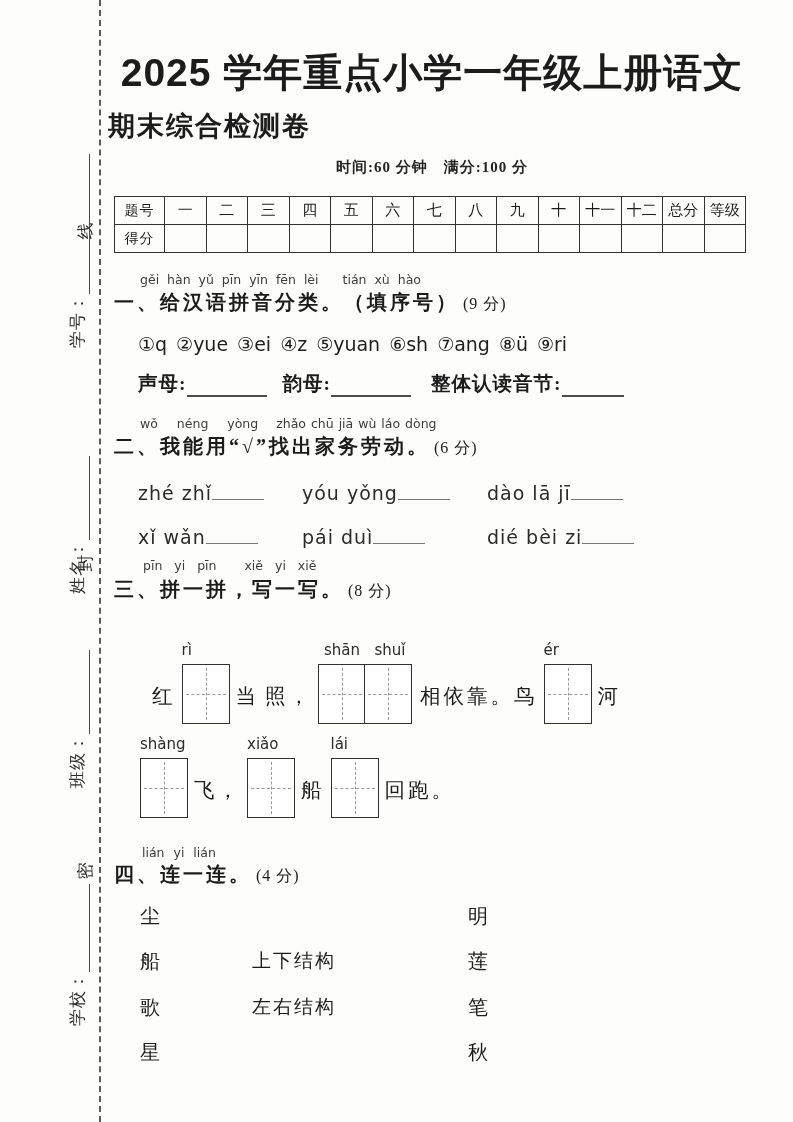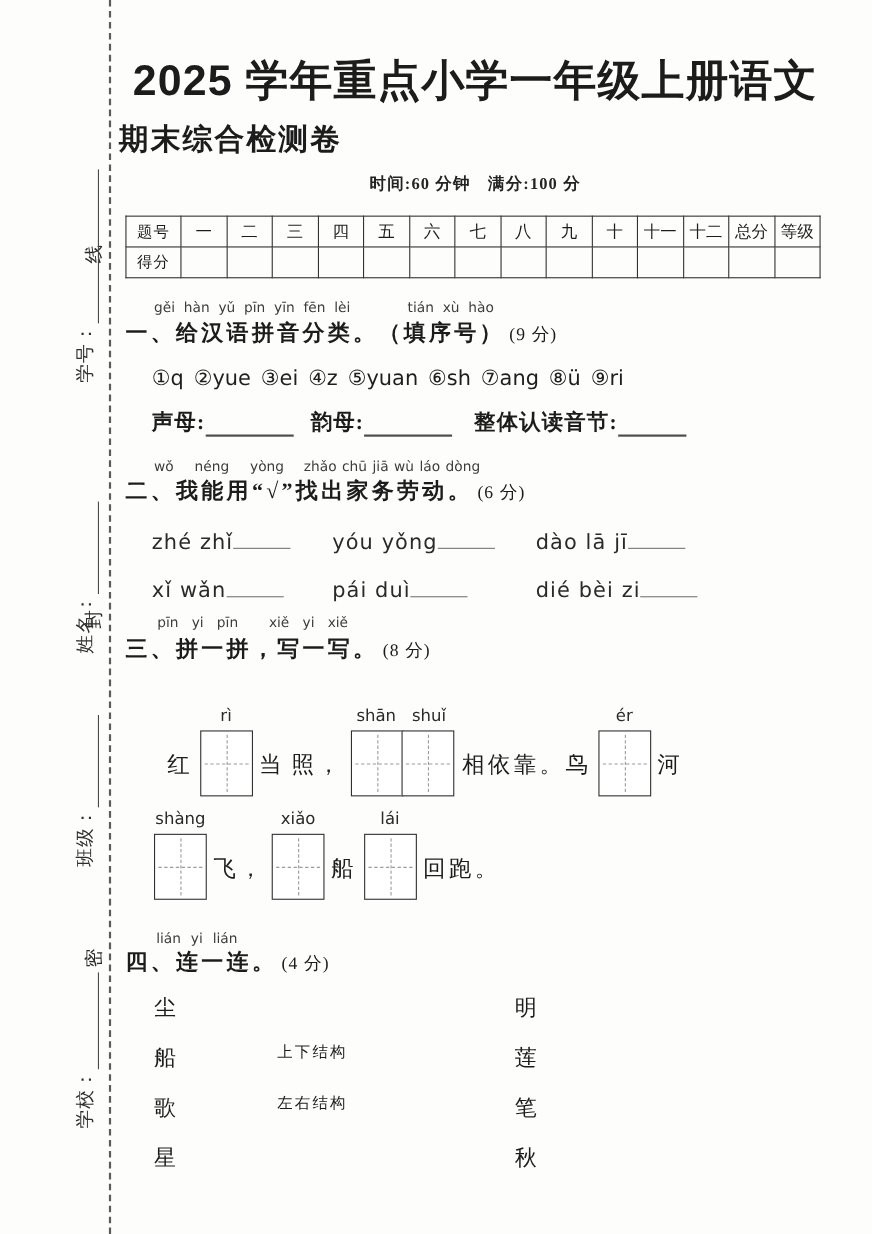--- a/index.html
+++ b/index.html
@@ -57,35 +57,35 @@
   .blanks { display:flex; align-items:flex-end; font-size:19.5px; font-weight:bold; letter-spacing:1px; }
   .bl-line { display:inline-block; height:22px; border-bottom:2px solid #4d4d4d; }
 
   .s2row { position:absolute; width:620px; height:32px; }
   .s2cell { position:absolute; bottom:0; white-space:nowrap; }
   .s2py { font-family:"DejaVu Sans","Liberation Sans",sans-serif; font-size:19px; color:#2a2a2a; letter-spacing:1px; }
   .bl-line2 { display:inline-block; height:16px; width:52px; border-bottom:1.6px solid #777; }
 
   
   .wline { display:flex; align-items:flex-end; gap:6px; }
-  .bgroup { display:flex; flex-direction:column; align-items:center; }
+  .bgroup { display:flex; flex-direction:column; align-items:flex-start; }
   .pl { font-family:"DejaVu Sans","Liberation Sans",sans-serif; font-size:15px; color:#2a2a2a; height:24px; line-height:20px; text-align:center; }
   .pl-row { display:flex; }
   .pl-row .pl { width:48px;margin-top:16px; }
   .box-row { display:flex; }
   .wbox { display:block; width:48px; height:60px; box-sizing:border-box; border:1.7px solid #303030; position:relative; background:#fff; }
   .wbox.w2 { margin-left:-1.7px; }
   .wbox::before { content:""; position:absolute; top:3px; bottom:3px; left:50%; width:0; border-left:1.2px dashed #9b9b9b; }
   .wbox::after  { content:""; position:absolute; left:3px; right:3px; top:50%; height:0; border-top:1.2px dashed #9b9b9b; }
   .ltext { font-size:20.5px; letter-spacing:3px; height:56px; line-height:56px; white-space:nowrap; }
 
   
   .s4 { position:absolute; left:114px; top:901px; width:560px; height:190px; }
   .s4item { position:absolute; font-size:20px; white-space:nowrap; }
-  .s4mid  { letter-spacing:2px; font-size:14px; }
+  .s4mid  { letter-spacing:2px; font-size:19px; }
 </style>
 </head>
 <body>
 
 <div class="page">
 
   <div class="seal-line"></div>
   <div class="seal-char" style="top:218px">线</div>
   <div class="seal-char" style="top:550px">封</div>
   <div class="seal-char" style="top:858px">密</div>
@@ -156,21 +156,21 @@
       <td></td>
           <td></td>
       <td></td>
           <td></td>
     </tr>
   </tbody>
     </table>
 
   <div class="abs pinyin" style="left:140px; top:272px">
     <span style="word-spacing:4px">gěi hàn yǔ pīn yīn fēn lèi</span>
-    <span style="margin-left:48px; word-spacing:4px">tián xù hào</span>
+    <span style="margin-left:20px; word-spacing:4px">tián xù hào</span>
   </div>
   <div class="abs sec-heading" style="left:114px; top:289px">
     <span>一、给汉语拼音分类。（填序号）</span><span class="points">(9 分)</span>
   </div>
   <div class="abs options" style="left:138px; top:333px">
     <span>①q</span>
     <span>②yue</span>
     <span>③ei</span>
     <span>④z</span>
     <span>⑤yuan</span>

